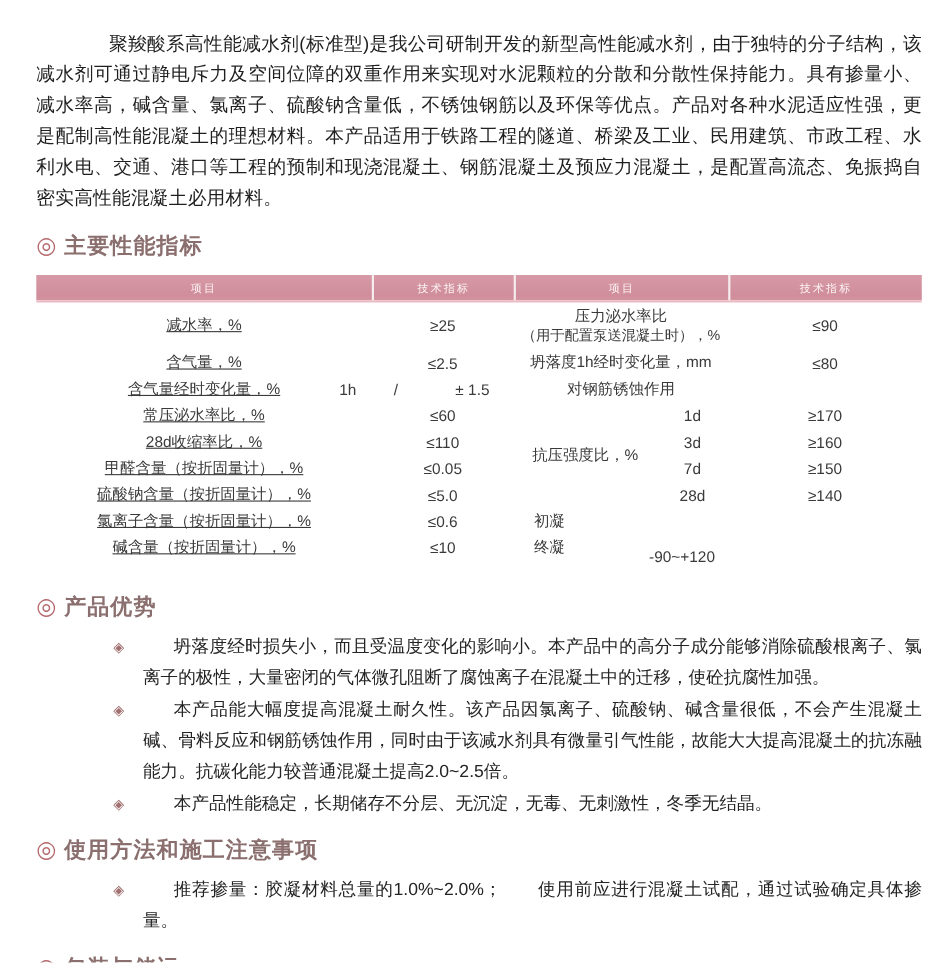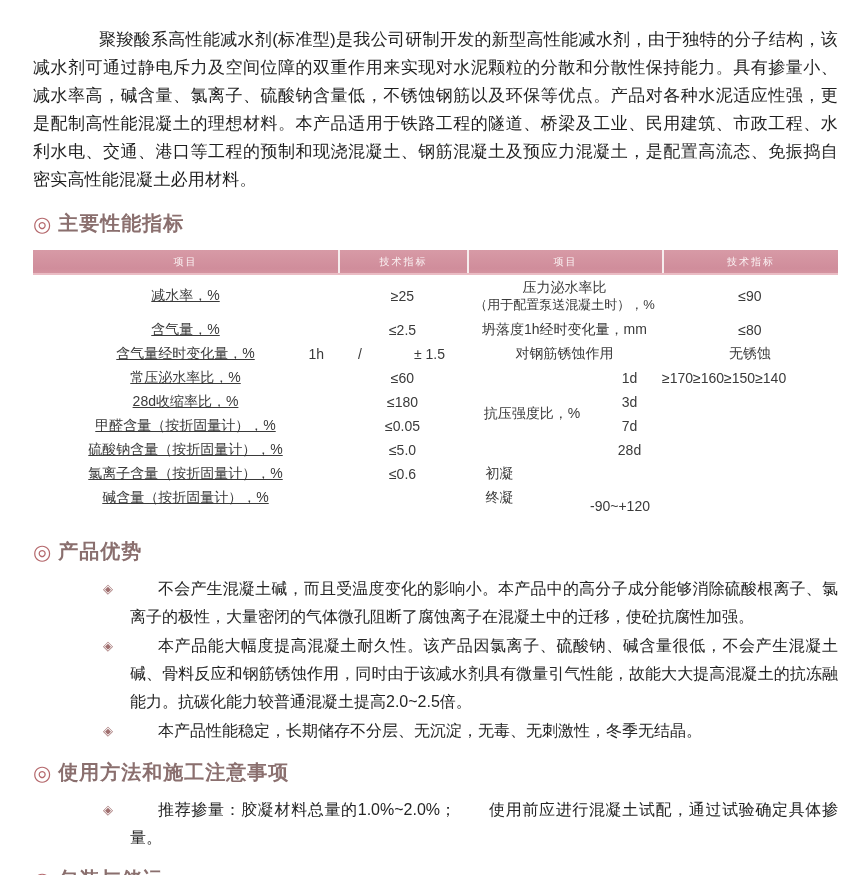--- a/index.html
+++ b/index.html
@@ -70,21 +70,21 @@
 
   .c-label3 { width:195px; display:flex; align-items:center; justify-content:center; text-align:center; }
   .c-label3.two-line { flex-direction:column; line-height:18px; }
   .c-label3 .l2 { font-size:13px; }
   .c-value4 { width:176px; display:flex; align-items:center; justify-content:center; }
 
   .group   { display:flex; }
   .g-label { width:130px; display:flex; align-items:center; justify-content:center; text-align:center; }
   .g-ages  { width:65px;  display:flex; flex-direction:column; }
   .g-ages span { height:24px; display:flex; align-items:center; justify-content:center; }
-  .g-vals  { width:176px; display:flex; flex-direction:row; }
+  .g-vals  { width:176px; display:flex; flex-direction:column; }
   .g-vals span { height:24px; display:flex; align-items:center; justify-content:center; }
   .g-vals.center-one { justify-content:center; }
   .g-vals.center-one span { height:auto;margin-top:36px; }
 
   
   .bullets { margin-top:10px; }
   .bullet {
     position:relative;
     padding-left:97px;
     text-indent:28px;
@@ -139,54 +139,54 @@
             <span>/</span>
             <span>± 1.5</span>
           </div>
         </div>
         <div class="trow r-std">
           <div class="c-label">常压泌水率比，%</div>
           <div class="c-value">≤60</div>
         </div>
         <div class="trow r-std">
           <div class="c-label">28d收缩率比，%</div>
-          <div class="c-value">≤180</div>
+          <div class="c-value">≤110</div>
         </div>
         <div class="trow r-std">
           <div class="c-label">甲醛含量（按折固量计），%</div>
           <div class="c-value">≤0.05</div>
         </div>
         <div class="trow r-std">
           <div class="c-label">硫酸钠含量（按折固量计），%</div>
           <div class="c-value">≤5.0</div>
         </div>
         <div class="trow r-std">
           <div class="c-label">氯离子含量（按折固量计），%</div>
           <div class="c-value">≤0.6</div>
         </div>
         <div class="trow r-std">
           <div class="c-label">碱含量（按折固量计），%</div>
+          <div class="c-value">≤10</div>
         </div>
       </div>
 
       <div class="tb-right">
         <div class="trow r-tall">
           <div class="c-label3 two-line">
             <span>压力泌水率比</span>
             <span class="l2">（用于配置泵送混凝土时），%</span>
           </div>
           <div class="c-value4">≤90</div>
         </div>
         <div class="trow r-med">
           <div class="c-label3">坍落度1h经时变化量，mm</div>
           <div class="c-value4">≤80</div>
         </div>
         <div class="trow r-std">
           <div class="c-label3">对钢筋锈蚀作用</div>
-          <div class="c-value4">无锈蚀</div>
         </div>
 
         <div class="group">
           <div class="g-label">抗压强度比，%</div>
           <div class="g-ages">
             <span>1d</span>
             <span>3d</span>
             <span>7d</span>
             <span>28d</span>
           </div>
@@ -212,21 +212,21 @@
     </div>
   </div>
 
   <h2 class="section-title" id="sec-advantages">
     <span class="ring">◎</span>
     <span>产品优势</span>
   </h2>
   <div class="bullets">
     <p class="bullet">
       <span class="dia">◈</span>
-      <span>不会产生混凝土碱，而且受温度变化的影响小。本产品中的高分子成分能够消除硫酸根离子、氯离子的极性，大量密闭的气体微孔阻断了腐蚀离子在混凝土中的迁移，使砼抗腐性加强。</span>
+      <span>坍落度经时损失小，而且受温度变化的影响小。本产品中的高分子成分能够消除硫酸根离子、氯离子的极性，大量密闭的气体微孔阻断了腐蚀离子在混凝土中的迁移，使砼抗腐性加强。</span>
     </p>
     <p class="bullet">
       <span class="dia">◈</span>
       <span>本产品能大幅度提高混凝土耐久性。该产品因氯离子、硫酸钠、碱含量很低，不会产生混凝土碱、骨料反应和钢筋锈蚀作用，同时由于该减水剂具有微量引气性能，故能大大提高混凝土的抗冻融能力。抗碳化能力较普通混凝土提高2.0~2.5倍。</span>
     </p>
     <p class="bullet">
       <span class="dia">◈</span>
       <span>本产品性能稳定，长期储存不分层、无沉淀，无毒、无刺激性，冬季无结晶。</span>
     </p>
   </div>

